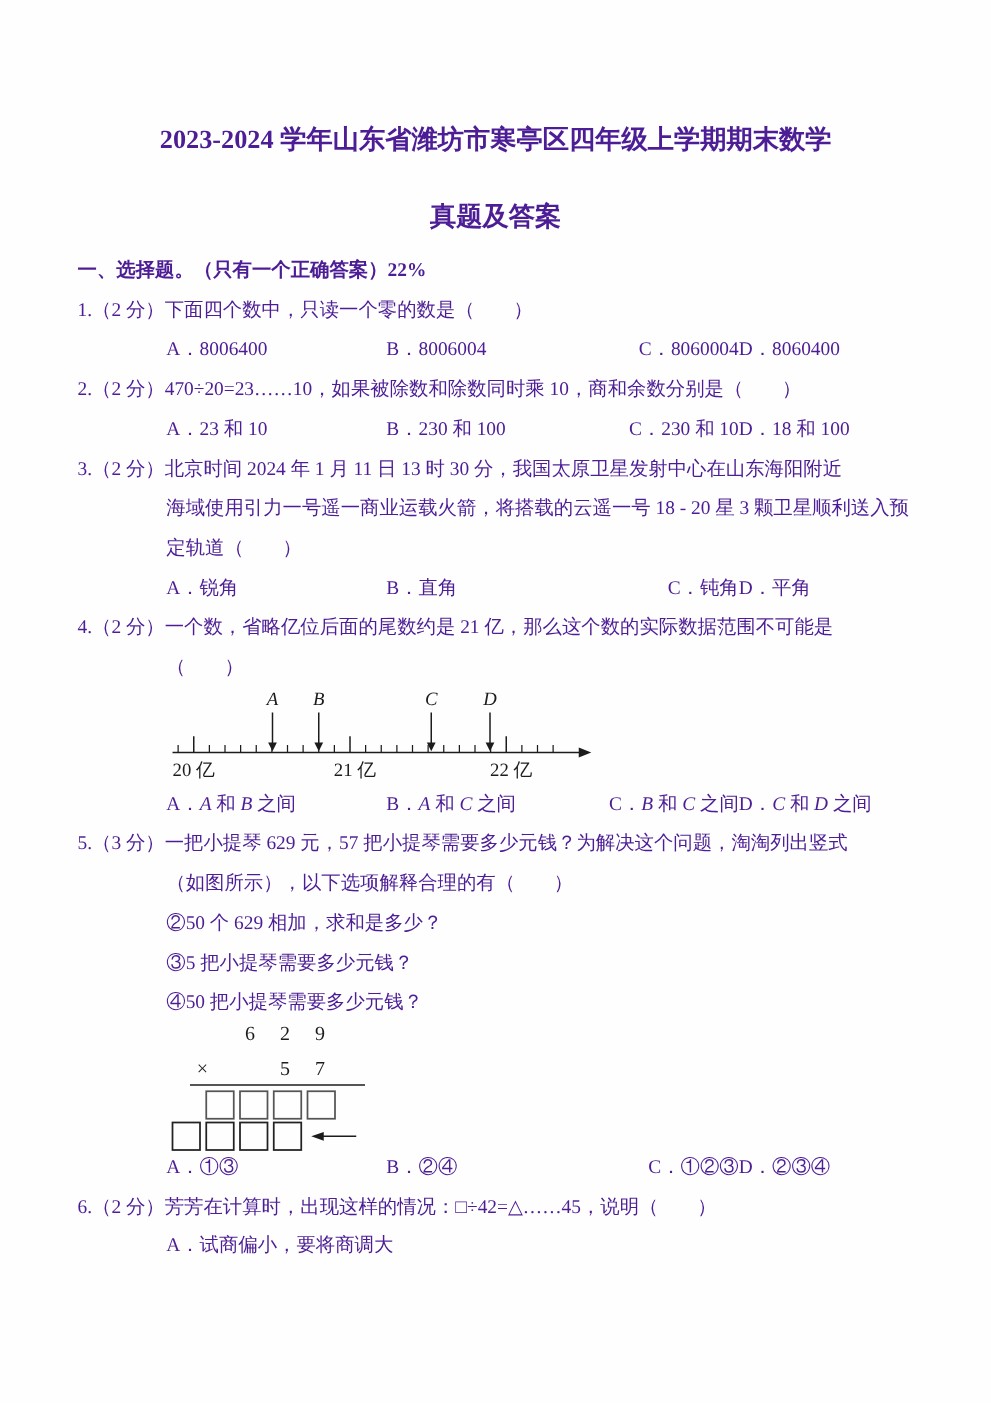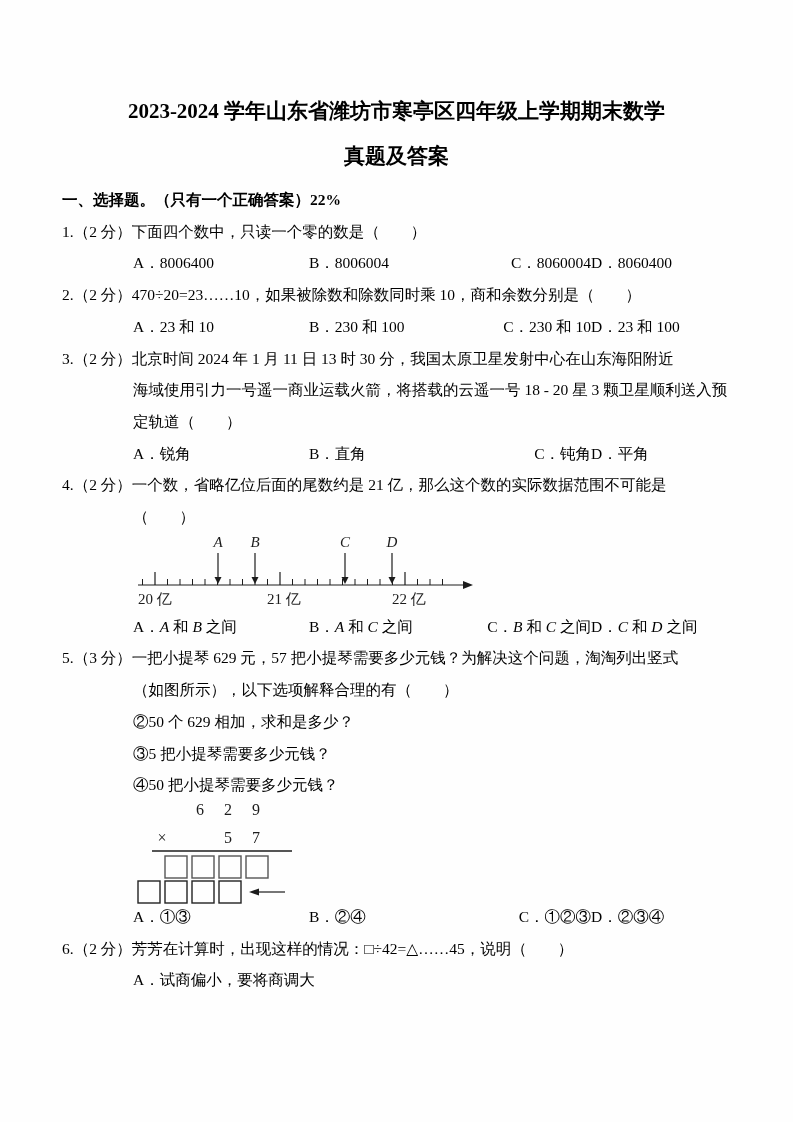--- a/index.html
+++ b/index.html
@@ -3,34 +3,34 @@
 <meta charset="utf-8">
 <style>
   * { margin: 0; padding: 0; box-sizing: border-box; }
   html, body { background: #ffffff; }
   .page {
     position: relative;
     width: 793px;
     height: 1122px;
     margin: 0 auto;
     background: #fefefe;
-    color: #000000;
+    color: #4c1d95;
     font-family: "Liberation Serif", "DejaVu Serif", serif;
     font-size: 15.5px;
     overflow: hidden;
   }
   .title {
     text-align: center;
     font-weight: 700;
     font-size: 21px;
     line-height: 30px;
     white-space: pre;
   }
   .t1 { padding-top: 96px; }
-  .t2 { margin-top: 15px; }
+  .t2 { margin-top: 32px; }
   .ln {
     line-height: 31.7px;
     padding-left: 133px;
     padding-right: 40px;
     white-space: pre;
   }
   .qnum { padding-left: 62px; }
   .bold { font-weight: 700; }
   .section { margin-top: 13px; }
   .opts { display: flex; }
@@ -72,21 +72,21 @@
     <span class="opt o2">B．8006004</span>
     <span class="opt o3">C．8060004</span>
     <span class="opt o4">D．8060400</span>
   </div>
 
   <div class="ln qnum">2.（2 分）470÷20=23……10，如果被除数和除数同时乘 10，商和余数分别是（　　）</div>
   <div class="ln opts">
     <span class="opt o1">A．23 和 10</span>
     <span class="opt o2">B．230 和 100</span>
     <span class="opt o3">C．230 和 10</span>
-    <span class="opt o4">D．23 和 100</span>
+    <span class="opt o4">D．18 和 100</span>
   </div>
 
   <div class="ln qnum">3.（2 分）北京时间 2024 年 1 月 11 日 13 时 30 分，我国太原卫星发射中心在山东海阳附近</div>
   <div class="ln">海域使用引力一号遥一商业运载火箭，将搭载的云遥一号 18 - 20 星 3 颗卫星顺利送入预</div>
   <div class="ln">定轨道（　　）</div>
   <div class="ln opts">
     <span class="opt o1">A．锐角</span>
     <span class="opt o2">B．直角</span>
     <span class="opt o3">C．钝角</span>
     <span class="opt o4">D．平角</span>

